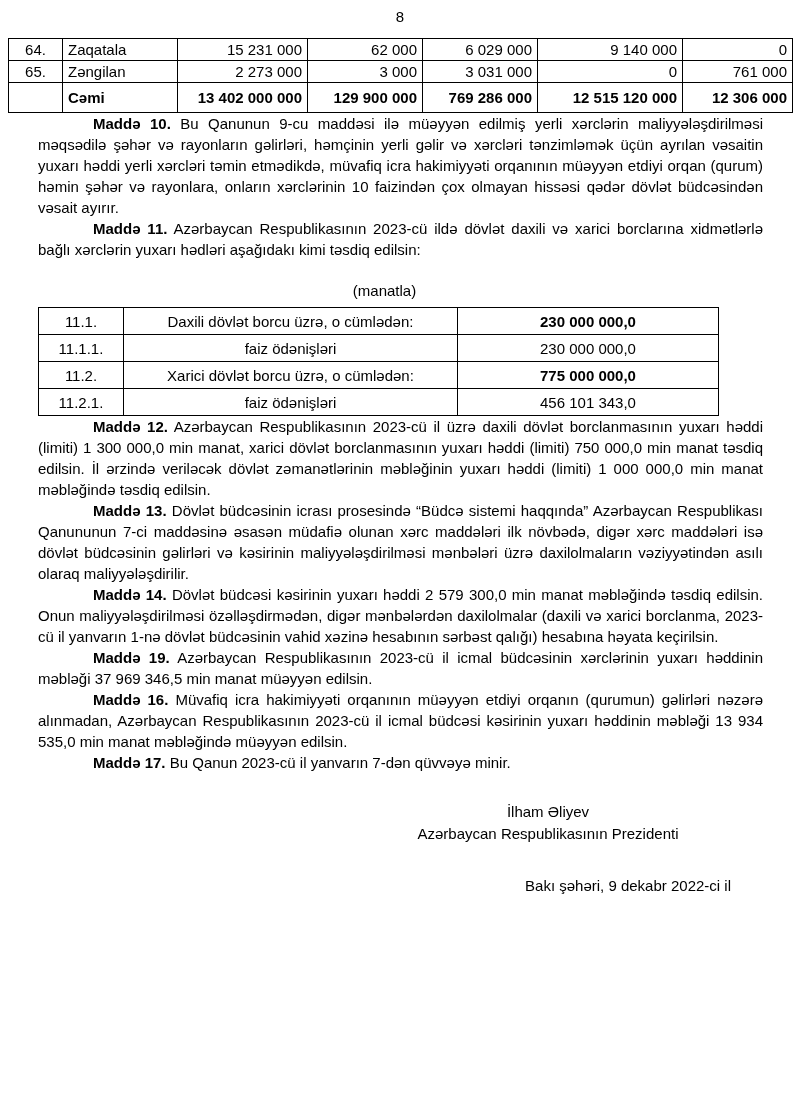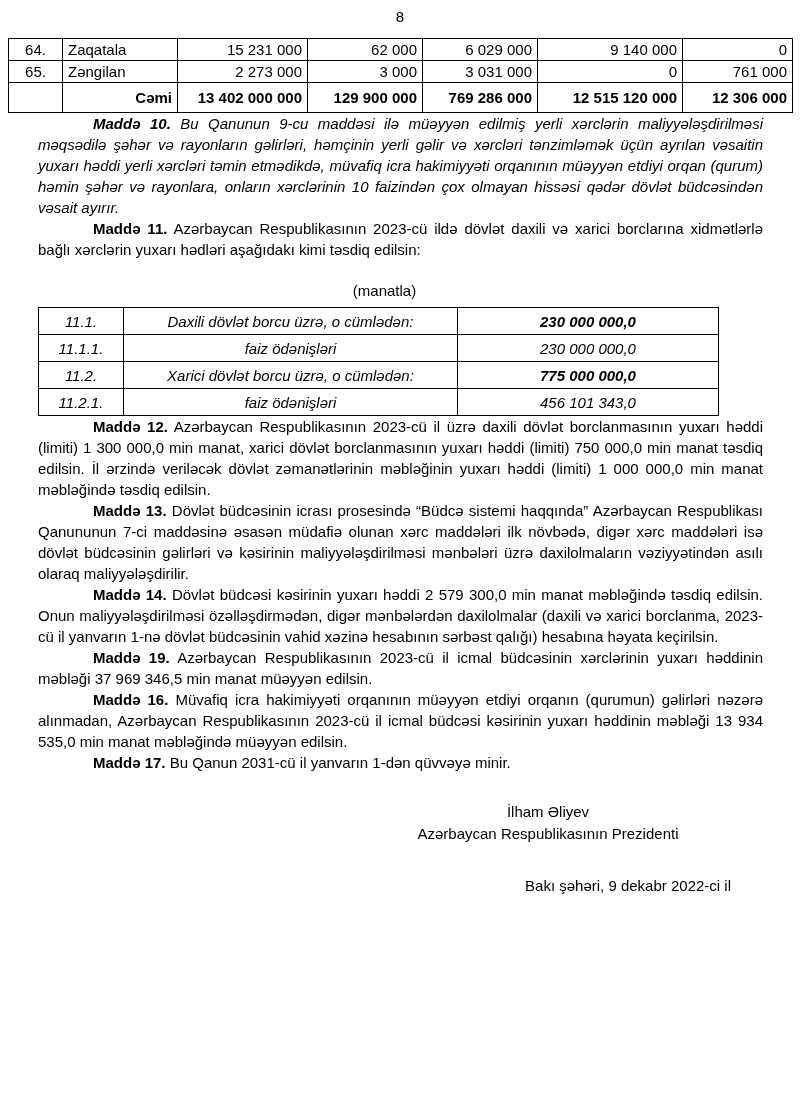--- a/index.html
+++ b/index.html
@@ -18,36 +18,36 @@
     border-collapse: collapse; table-layout: fixed;
     margin: 13px 8px 0 8px; width: 784px; border-radius: 26px;
   }
   table.district-table td {
     border: 1px solid #000; padding: 1px 5px;
     line-height: 19px; white-space: nowrap; overflow: hidden;
   }
   .c-no  { text-align: center; }
   .c-name{ text-align: left; }
   .c-num { text-align: right; }
-  tr.total-row td { font-weight: bold; padding-top: 5px; padding-bottom: 5px; text-align: right; }
+  tr.total-row td { font-weight: bold; padding-top: 5px; padding-bottom: 5px; }
 
   
   .content { margin: 0 37px 0 38px; }
   p.article {
     margin: 0; text-align: justify; text-indent: 55px; line-height: 21px;
   }
-  .mt-24 { margin-top: 24px; font-style: italic; }
+  .mt-24 { margin-top: 24px; }
   .mt-14 { margin-top: 14px; }
   .mt-36 { margin-top: 36px; }
   .manatla { text-align: center; padding-right: 32px; margin-top: 20px; line-height: 21px; }
 
   
   table.debt-table {
     border-collapse: collapse; table-layout: fixed;
-    margin: 6px 4px 0 38px; width: 680px; font-style: italic;
+    margin: 6px 4px 0 38px; width: 680px;
   }
   table.debt-table td {
     border: 1px solid #000; text-align: center;
     height: 27px; padding: 2px 4px; line-height: 19px;
   }
   td.bold { font-weight: bold; }
 
   
   .signature {
     margin: 28px 62px 0 auto; width: 380px;
@@ -138,21 +138,21 @@
       </tr>
     </tbody>
   </table>
 
   <div class="content">
     <p class="article mt-36"><b>Maddə 12.</b> <span>Azərbaycan Respublikasının 2023-cü il üzrə daxili dövlət borclanmasının yuxarı həddi (limiti) 1 300 000,0 min manat, xarici dövlət borclanmasının yuxarı həddi (limiti) 750 000,0 min manat təsdiq edilsin. İl ərzində veriləcək dövlət zəmanətlərinin məbləğinin yuxarı həddi (limiti) 1 000 000,0 min manat məbləğində təsdiq edilsin.</span></p>
     <p class="article"><b>Maddə 13.</b> <span>Dövlət büdcəsinin icrası prosesində “Büdcə sistemi haqqında” Azərbaycan Respublikası Qanununun 7-ci maddəsinə əsasən müdafiə olunan xərc maddələri ilk növbədə, digər xərc maddələri isə dövlət büdcəsinin gəlirləri və kəsirinin maliyyələşdirilməsi mənbələri üzrə daxilolmaların vəziyyətindən asılı olaraq maliyyələşdirilir.</span></p>
     <p class="article"><b>Maddə 14.</b> <span>Dövlət büdcəsi kəsirinin yuxarı həddi 2 579 300,0 min manat məbləğində təsdiq edilsin. Onun maliyyələşdirilməsi özəlləşdirmədən, digər mənbələrdən daxilolmalar (daxili və xarici borclanma, 2023-cü il yanvarın 1-nə dövlət büdcəsinin vahid xəzinə hesabının sərbəst qalığı) hesabına həyata keçirilsin.</span></p>
     <p class="article"><b>Maddə 19.</b> <span>Azərbaycan Respublikasının 2023-cü il icmal büdcəsinin xərclərinin yuxarı həddinin məbləği 37 969 346,5 min manat müəyyən edilsin.</span></p>
     <p class="article"><b>Maddə 16.</b> <span>Müvafiq icra hakimiyyəti orqanının müəyyən etdiyi orqanın (qurumun) gəlirləri nəzərə alınmadan, Azərbaycan Respublikasının 2023-cü il icmal büdcəsi kəsirinin yuxarı həddinin məbləği 13 934 535,0 min manat məbləğində müəyyən edilsin.</span></p>
-    <p class="article"><b>Maddə 17.</b> <span>Bu Qanun 2031-cü il yanvarın 1-dən qüvvəyə minir.</span></p>
+    <p class="article"><b>Maddə 17.</b> <span>Bu Qanun 2023-cü il yanvarın 7-dən qüvvəyə minir.</span></p>
   </div>
 
   <div class="signature">
     <div>İlham Əliyev</div>
     <div>Azərbaycan Respublikasının Prezidenti</div>
   </div>
 
   <div class="date-line">Bakı şəhəri, 9 dekabr 2022-ci il</div>
 
 </div>

